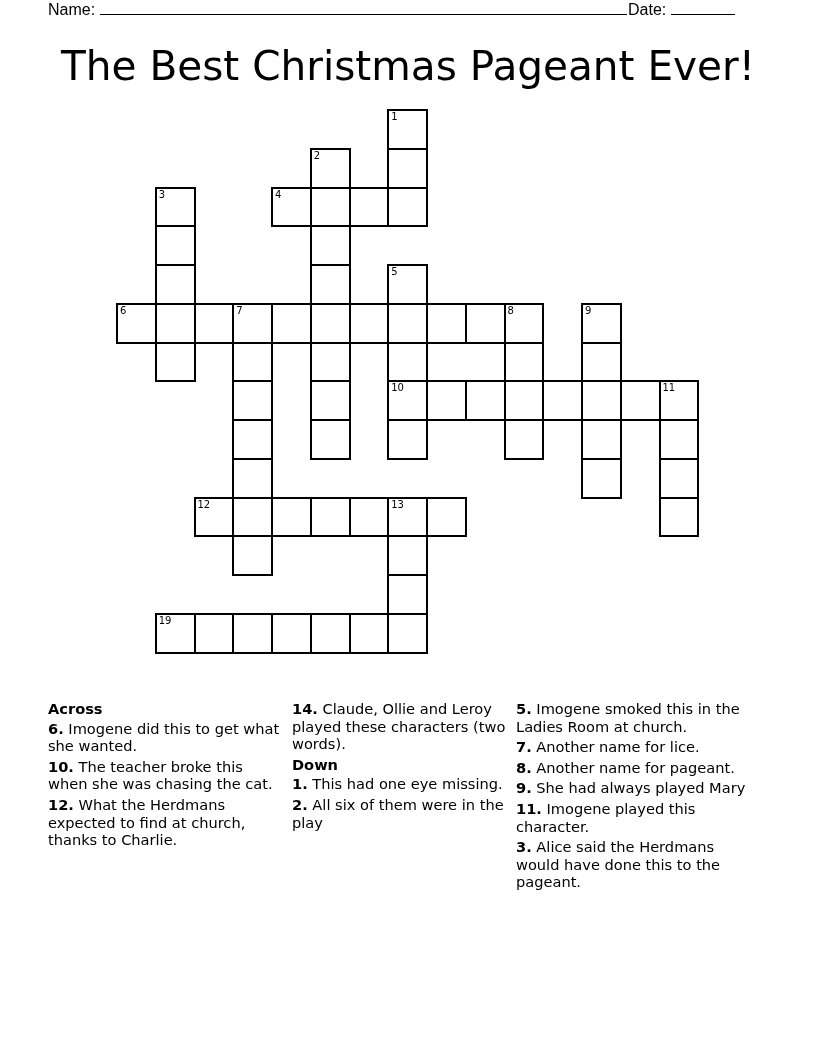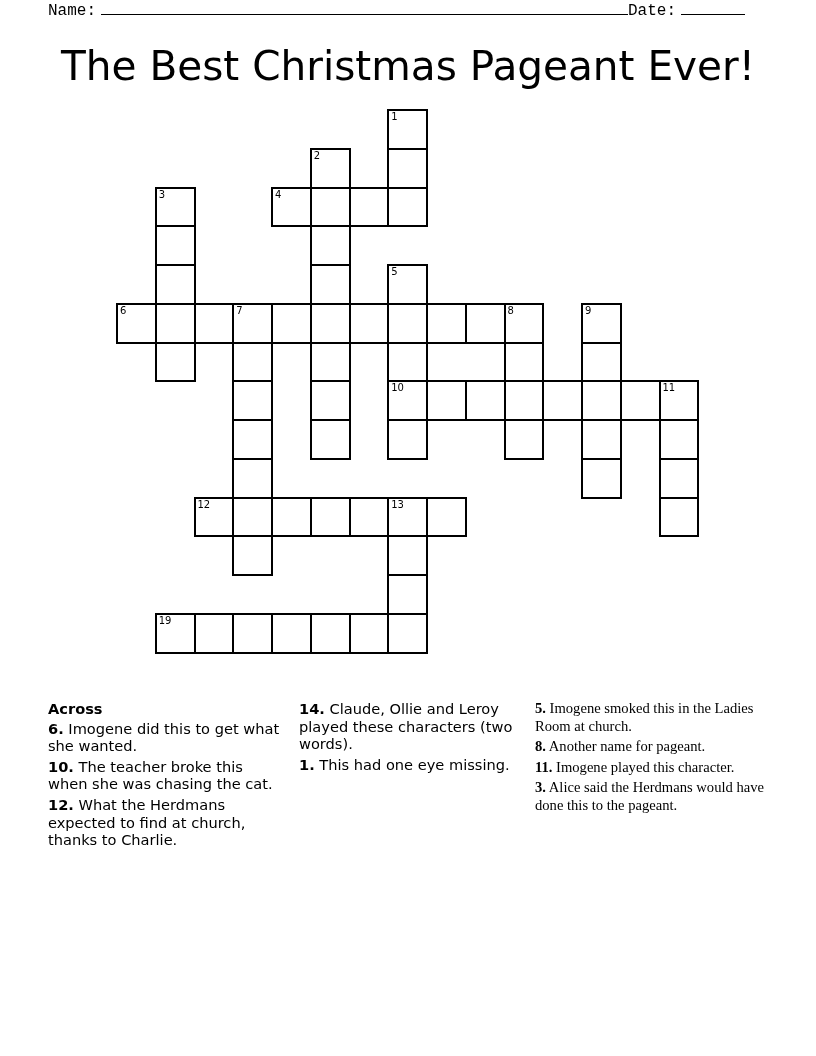--- a/index.html
+++ b/index.html
@@ -2,21 +2,21 @@
 <html><head>
 <meta charset="utf-8">
 <style>
   html, body { margin: 0; padding: 0; background: #ffffff; }
   body {
     width: 816px; height: 1056px; position: relative; overflow: hidden;
     font-family: "DejaVu Sans", sans-serif; color: #000000;
   }
   .header-line {
     position: absolute; top: 0; left: 0; width: 668px; height: 22px;
-    font-family: Liberation Mono, monospace; font-size: 16px; line-height: 18px; text-align: right;
+    font-family: Liberation Sans, sans-serif; font-size: 16px; line-height: 18px; text-align: right;
   }
   .name-field { position: absolute; left: 48px; top: 0; white-space: nowrap; }
   .date-field { position: absolute; left: 628px; top: 0; white-space: nowrap; }
   .blank-line {
     display: inline-block; border-bottom: 1px solid #000; height: 14px; vertical-align: baseline;
     margin-left: 5px;
   }
   .page-title {
     position: absolute; top: 38px; left: 0; width: 816px; text-align: center;
     font-family: "DejaVu Sans", sans-serif; font-size: 41px; line-height: 56px;
@@ -31,22 +31,22 @@
   }
   .cell-num {
     position: absolute; left: 2px; top: 0px; font-family: "DejaVu Sans", sans-serif;
     font-size: 10px; line-height: 12px;
   }
   .clues {
     position: absolute; top: 700px; font-family: "DejaVu Sans", sans-serif;
     font-size: 14.6px; line-height: 17.6px;
   }
   .clue-col-1 { left: 48px; width: 232px; }
-  .clue-col-2 { left: 299px; width: 232px; }
-  .clue-col-3 { left: 535px; width: 240px; font-family: Liberation Serif, serif; }
+  .clue-col-2 { left: 292px; width: 232px; }
+  .clue-col-3 { left: 516px; width: 240px; }
   .clue-heading { font-weight: bold; margin-bottom: 2px; }
   .clue { margin-bottom: 3px; }
   .clue-num { font-weight: bold; }
 </style>
 </head>
 <body>
 
 <div class="header-line">
   <div class="name-field">
     <span>Name:</span><span class="blank-line" style="width:527px;"></span>
@@ -159,21 +159,25 @@
 
 <div class="clues clue-col-1">
   <div class="clue-heading">Across</div>
   <div class="clue"><span class="clue-num">6.</span><span> Imogene did this to get what she wanted.</span></div>
   <div class="clue"><span class="clue-num">10.</span><span> The teacher broke this when she was chasing the cat.</span></div>
   <div class="clue"><span class="clue-num">12.</span><span> What the Herdmans expected to find at church, thanks to Charlie.</span></div>
 </div>
 
 <div class="clues clue-col-2">
   <div class="clue"><span class="clue-num">14.</span><span> Claude, Ollie and Leroy played these characters (two words).</span></div>
+  <div class="clue-heading">Down</div>
   <div class="clue"><span class="clue-num">1.</span><span> This had one eye missing.</span></div>
+  <div class="clue"><span class="clue-num">2.</span><span> All six of them were in the play</span></div>
 </div>
 
 <div class="clues clue-col-3">
   <div class="clue"><span class="clue-num">5.</span><span> Imogene smoked this in the Ladies Room at church.</span></div>
+  <div class="clue"><span class="clue-num">7.</span><span> Another name for lice.</span></div>
   <div class="clue"><span class="clue-num">8.</span><span> Another name for pageant.</span></div>
+  <div class="clue"><span class="clue-num">9.</span><span> She had always played Mary</span></div>
   <div class="clue"><span class="clue-num">11.</span><span> Imogene played this character.</span></div>
   <div class="clue"><span class="clue-num">3.</span><span> Alice said the Herdmans would have done this to the pageant.</span></div>
 </div>
 
 </body></html>

